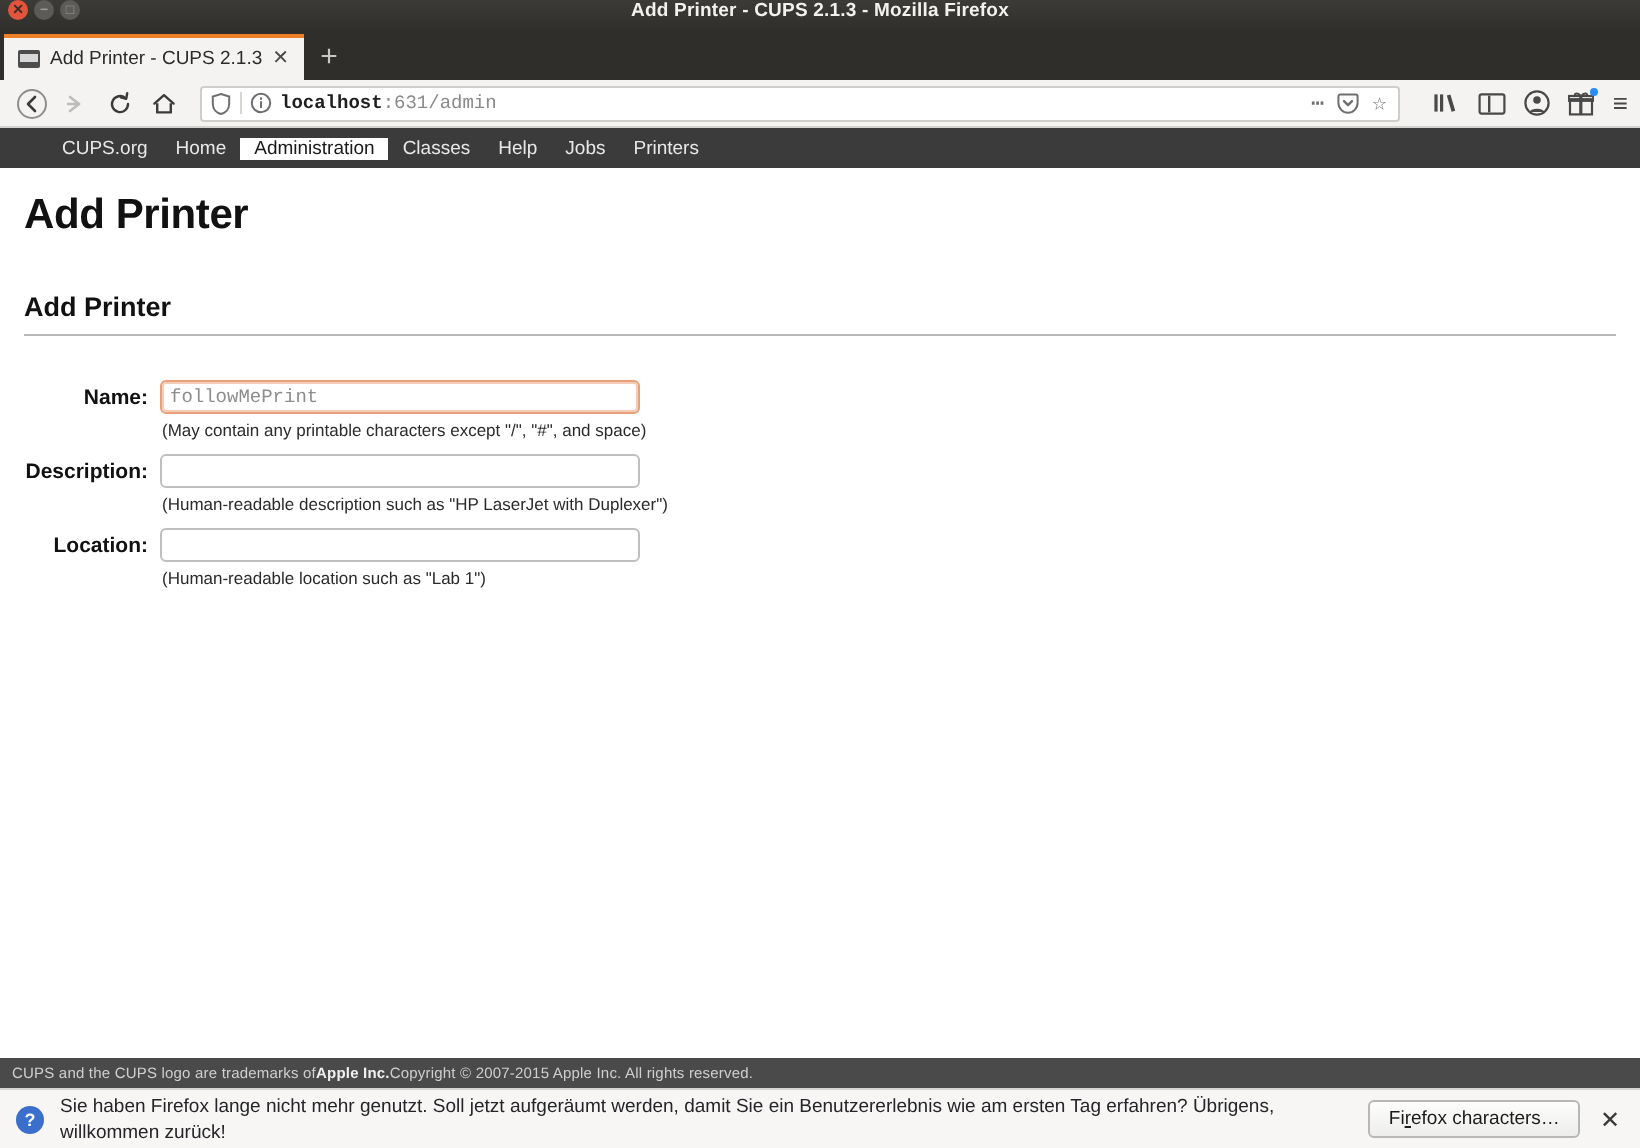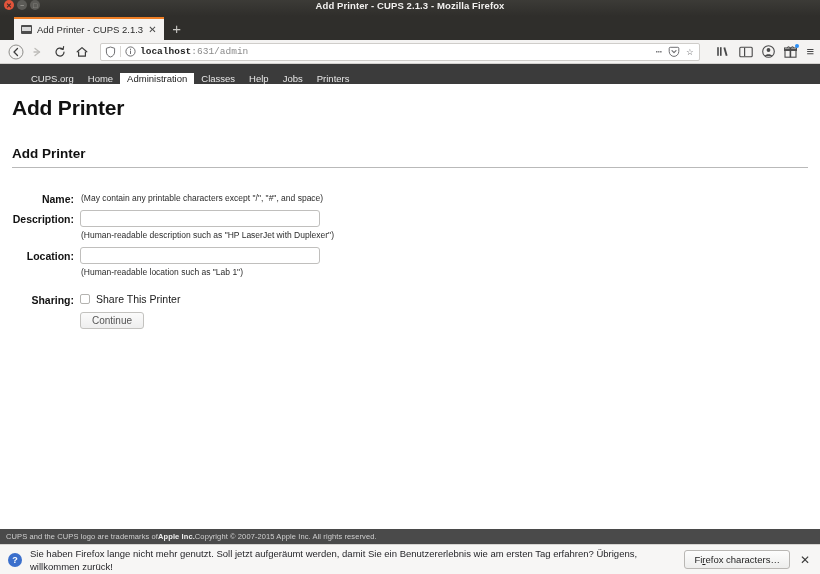--- a/index.html
+++ b/index.html
@@ -27,21 +27,21 @@
   .wc-min .wc-glyph, .wc-max .wc-glyph { color: #9c9a95; }
   .title-text {
     position: absolute; left: 0; right: 0; text-align: center;
     color: #f2f1ef; font-size: 9.5px; font-weight: bold;
     letter-spacing: .1px; pointer-events: none;
   }
 
   
   .tabstrip {
     height: 24px; background: #2f2e2b;
-    display: flex; align-items: flex-end; padding-left: 14px;
+    display: flex; align-items: flex-end; padding-left: 2px;
   }
   .tab {
     height: 23px; background: #f4f3f2;
     display: flex; align-items: center; gap: 5px;
     padding: 0 7px 0 7px; min-width: 140px;
     border-top: 2px solid #ef7f26; position: relative;
   }
   .favicon {
     width: 11px; height: 9px; background: #4d4d4d;
     border-radius: 1px; position: relative; flex: 0 0 auto;
@@ -84,21 +84,21 @@
   .toolbar-icons { display: flex; align-items: center; gap: 9px; padding-left: 8px; }
   .icon-sq { color: #49494a; display: flex; align-items: center; }
   .gift-wrap { position: relative; }
   .gift-dot {
     position: absolute; top: -1px; right: -2px;
     width: 4px; height: 4px; border-radius: 50%; background: #2b8ef5;
   }
 
   
   .cupsnav {
-    height: 20px; background: #3b3b3b; display: flex; align-items: flex-end;
+    height: 20px; background: #3b3b3b; display: flex; align-items: center;
     padding-left: 24px; font-size: 9.5px;
   }
   .cupsnav a {
     display: flex; align-items: center; padding: 0 7px;
     color: #e8e8e8; text-decoration: none; white-space: nowrap;
   }
   .cupsnav a.active { background: #ffffff; color: #1a1a1a; }
 
   
   .page { background: #ffffff; padding: 0 12px; position: relative; height: 437px; }
@@ -296,20 +296,21 @@
 <div class="page">
   <h1 class="page-title">Add Printer</h1>
   <h2 class="section-title">Add Printer</h2>
   <div class="rule"></div>
 
   <div class="form">
 
     <div class="row">
       <div class="lbl">Name:</div>
       <div class="field">
+        <input class="txt focused" type="text" value="followMePrint" style="">
         <div class="hint">(May contain any printable characters except "/", "#", and space)</div>
       </div>
     </div>
 
     <div class="row">
       <div class="lbl">Description:</div>
       <div class="field">
         <input class="txt" type="text" value="" style="">
         <div class="hint">(Human-readable description such as "HP LaserJet with Duplexer")</div>
       </div>
@@ -317,30 +318,20 @@
 
     <div class="row">
       <div class="lbl">Location:</div>
       <div class="field">
         <input class="txt" type="text" value="" style="">
         <div class="hint">(Human-readable location such as "Lab 1")</div>
       </div>
     </div>
 
 
-    <div class="row" style="margin-top:7px;">
-      <div class="lbl">Sharing:</div>
-      <div class="field">
-        <div class="share-line">
-          <span class="cbx"></span>
-          <span class="share-lbl">Share This Printer</span>
-        </div>
-        <button class="btn-continue">Continue</button>
-      </div>
-    </div>
 
   </div>
 </div>
 
 <div class="footer">
   <span>CUPS and the CUPS logo are trademarks of </span>
     <b>Apple Inc.</b>
     <span> Copyright © 2007-2015 Apple Inc. All rights reserved.</span>
 </div>
 

